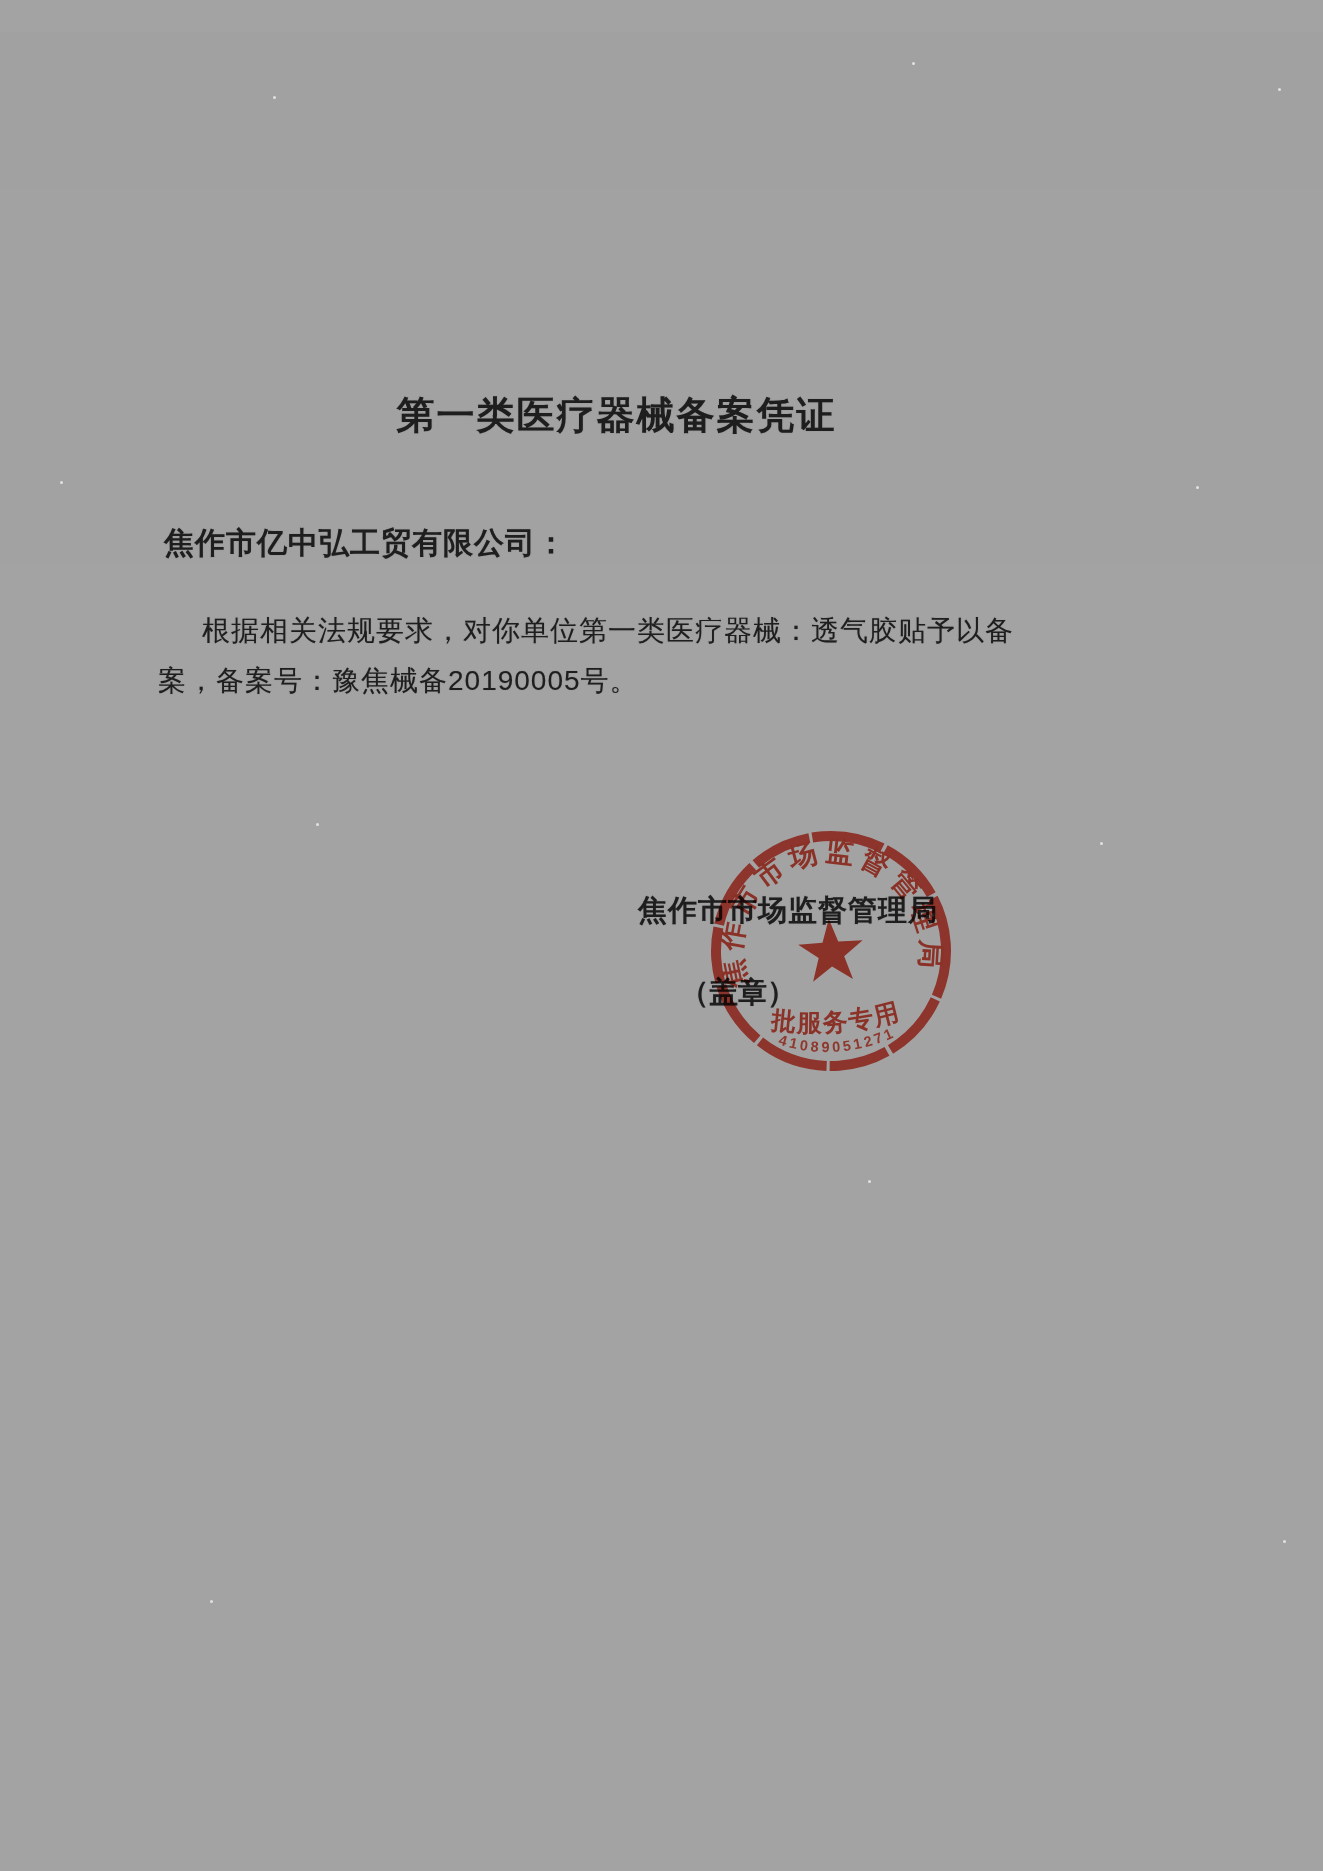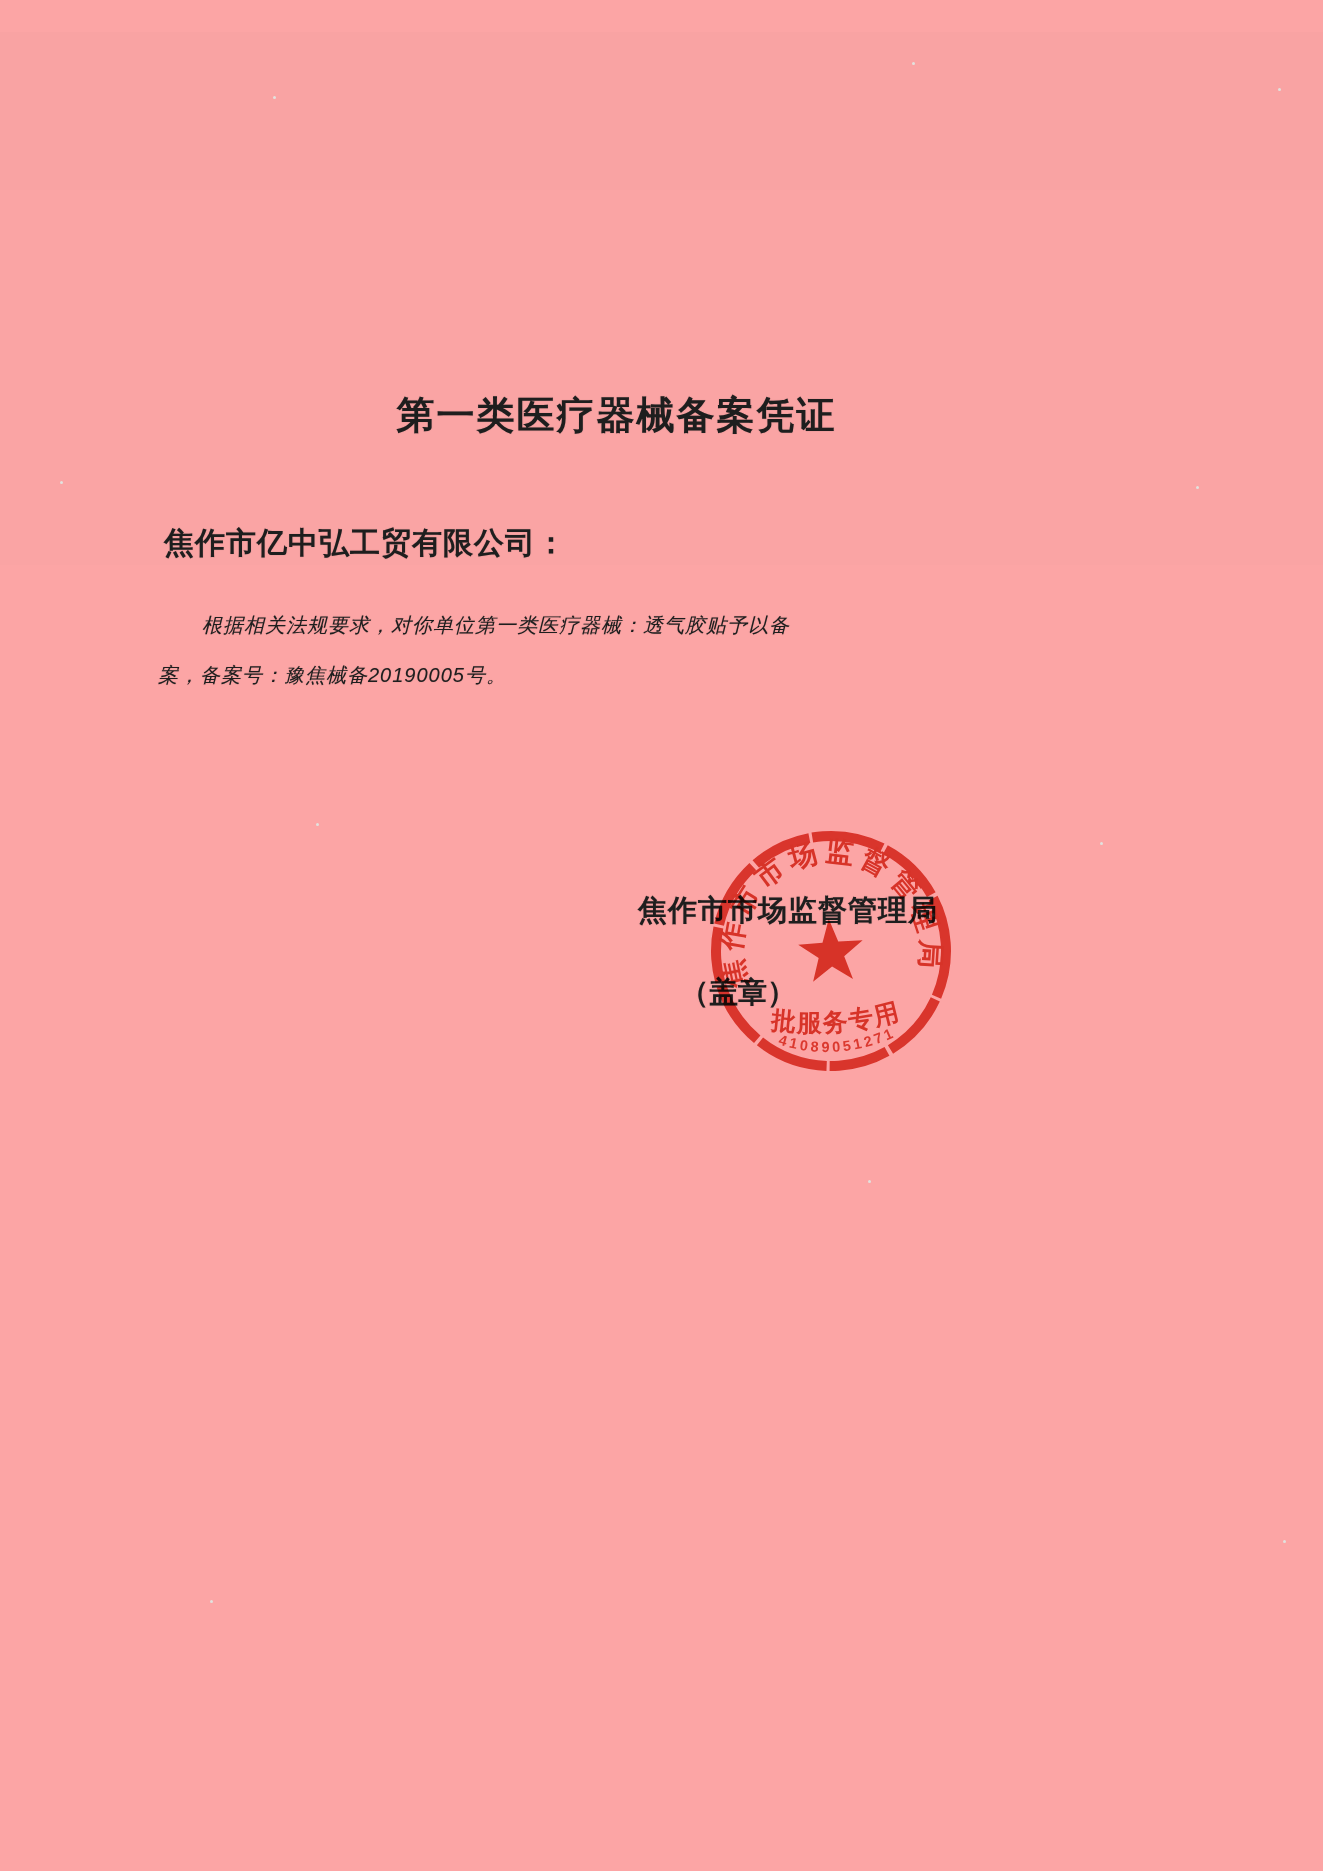--- a/index.html
+++ b/index.html
@@ -3,21 +3,21 @@
 <meta charset="utf-8">
 <style>
   * { margin: 0; padding: 0; box-sizing: border-box; }
   html, body { background: #ffffff; }
   body { font-family: "Liberation Sans", "DejaVu Sans", sans-serif; }
 
   .page {
     position: relative;
     width: 1323px;
     height: 1871px;
-    background: #fca5a5;
+    background: #a3a3a3;
     overflow: hidden;
     color: #1f1f1f;
   }
 
   
   .scan-band { position: absolute; left: 0; width: 100%; background: rgba(120,120,110,0.018); }
   .band-a { top: 32px; height: 158px; }
   .band-b { top: 190px; height: 375px; background: rgba(120,120,110,0.010); }
   .speck { position: absolute; width: 3px; height: 3px; border-radius: 50%; background: #e2e2de; }
 
@@ -41,21 +41,21 @@
 
   .recipient {
     position: absolute;
     top: 523px;
     left: 164px;
     font-size: 30px;
     font-weight: 600;
     letter-spacing: 1px;
   }
 
-  .body-line { position: absolute; font-size: 20px; font-weight: 500; letter-spacing: 1px; font-style: italic; }
+  .body-line { position: absolute; font-size: 28px; font-weight: 500; letter-spacing: 1px; }
   .body-line-1 { top: 612px; left: 202px; }
   .body-line-2 { top: 662px; left: 158px; }
 
   .issuer    { position: absolute; top: 891px;  left: 638px; font-size: 29px; font-weight: 600; letter-spacing: 1px; }
   .seal-note { position: absolute; top: 973px;  left: 680px; font-size: 29px; font-weight: 600; }
   .date-line { position: absolute; top: 1054px; left: 607px; font-size: 29px; font-weight: 500; letter-spacing: 1px; }
 
   
   .stamp-wrap {
     position: absolute;

